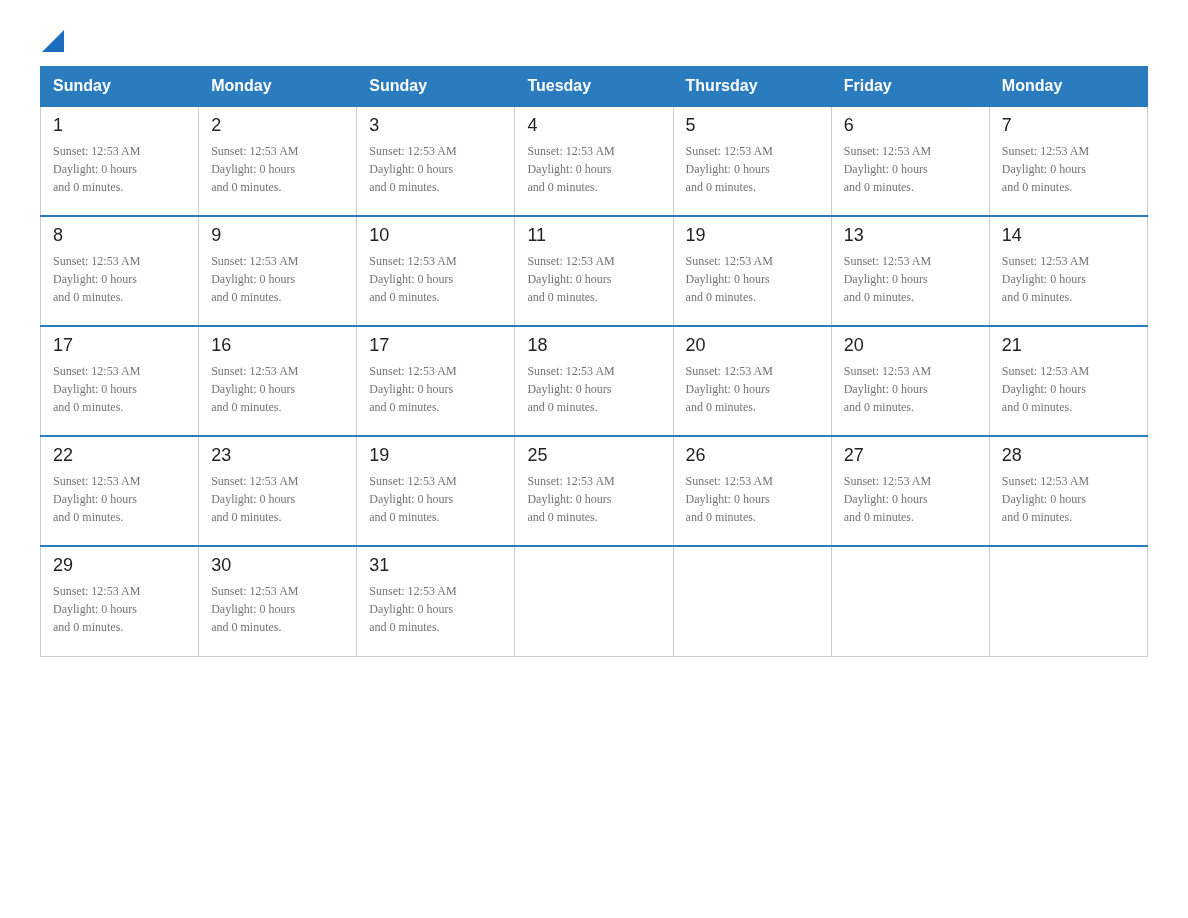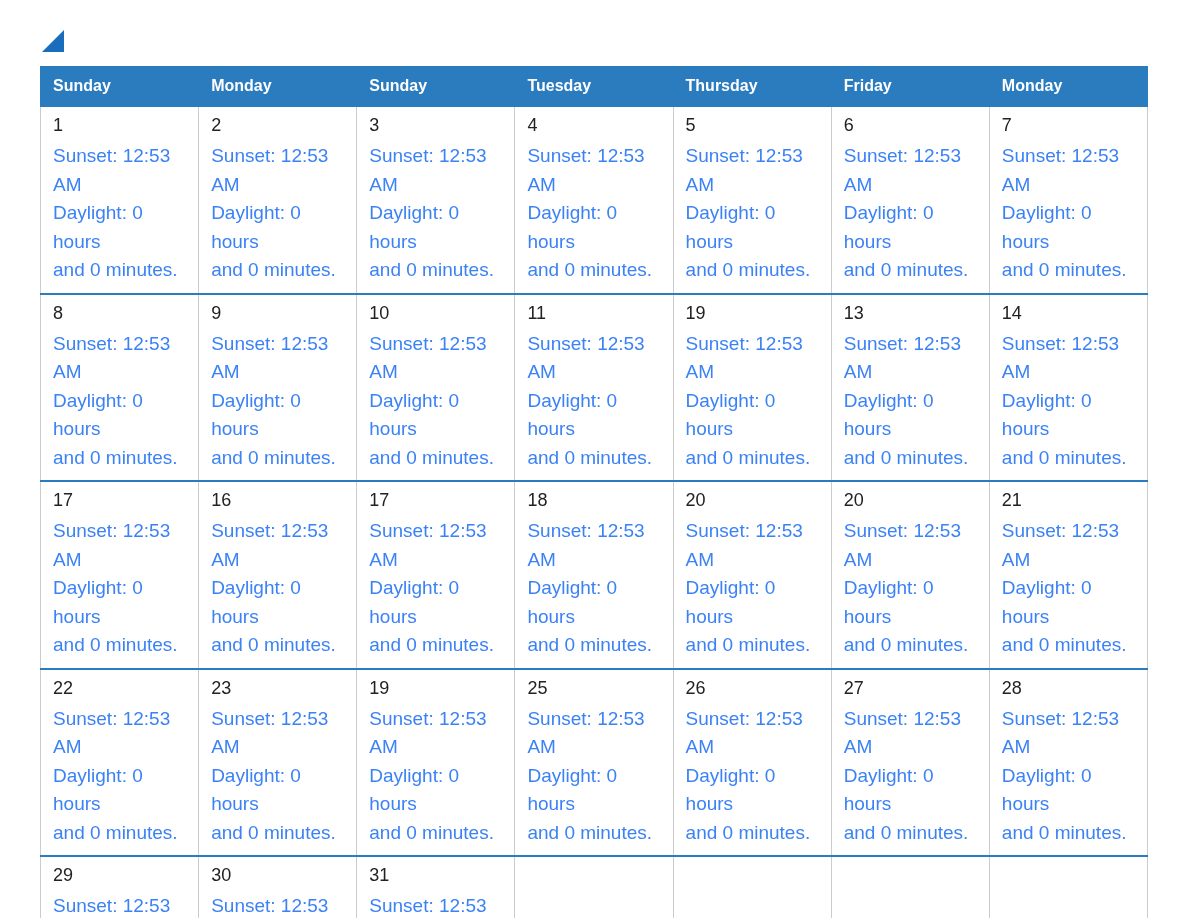--- a/index.html
+++ b/index.html
@@ -57,23 +57,24 @@
       width: 14.28%;
       height: 110px;
     }
     .day-number {
       font-size: 18px;
       color: #222;
       margin-bottom: 6px;
       display: block;
     }
     .day-info {
-      font-size: 19px;
-      color: #3b82f6;
+      font-size: 12px;
+      color: #737373;
       line-height: 1.5;
+      font-family: Liberation Serif, serif;
     }
     .empty-cell {
       border-top: 2px solid #2b7bbf;
       background: #fff;
     }
     .logo-row {
       display: flex;
       align-items: center;
     }
     .logo-text-general {

